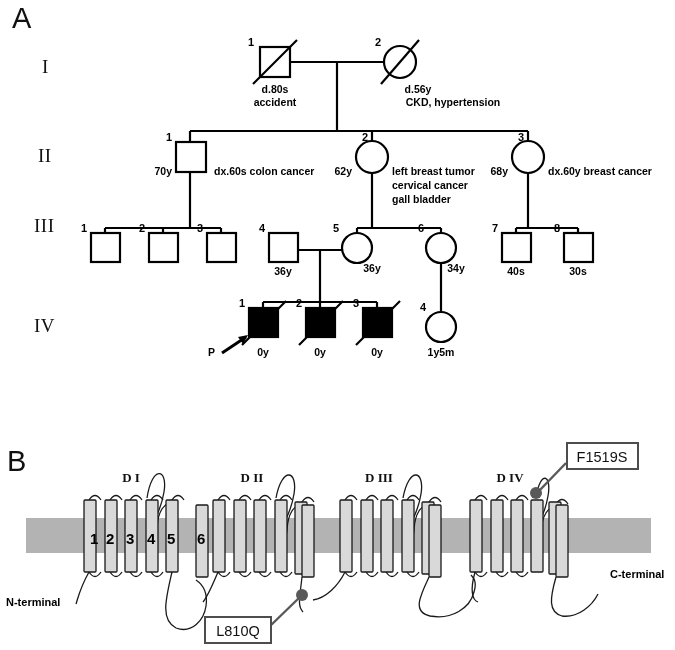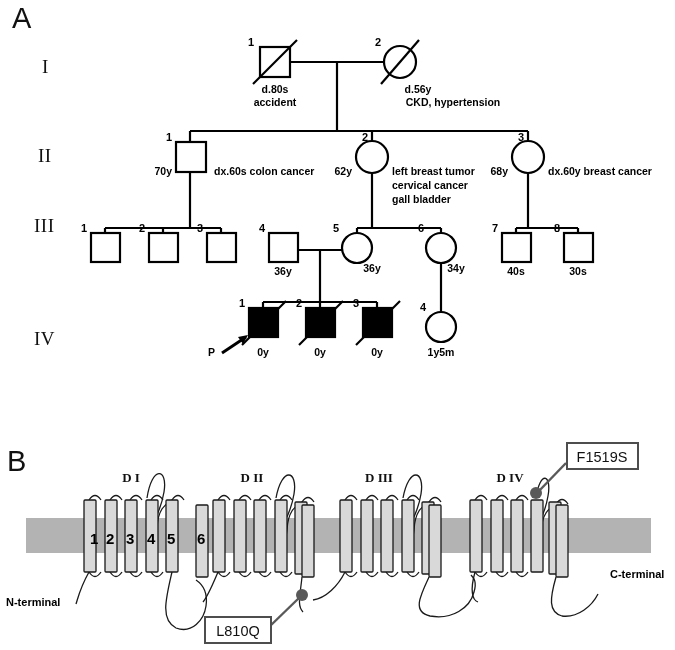--- a/index.html
+++ b/index.html
@@ -49,21 +49,21 @@
 <body>
 
 <div id="fig">
 
   <div class="panel-letter" id="panelA-letter">A</div>
   <div class="panel-letter" id="panelB-letter">B</div>
 
   <div class="gen-label" style="left:42px;top:56px;">I</div>
   <div class="gen-label" style="left:38px;top:145px;text-align:center;">II</div>
   <div class="gen-label" style="left:34px;top:215px;">III</div>
-  <div class="gen-label" style="left:34px;top:328px;">IV</div>
+  <div class="gen-label" style="left:34px;top:315px;">IV</div>
 
   <svg id="pedigree-svg" width="675" height="400" style="position:absolute;left:0;top:0;">
     <g stroke="#000" stroke-width="2.2" fill="none" shape-rendering="geometricPrecision">
 
       <rect x="260" y="47" width="30" height="30" fill="#fff"></rect>
       <line x1="253" y1="84" x2="297" y2="40" stroke-width="2.2"></line>
       <circle cx="400" cy="62" r="16" fill="#fff"></circle>
       <line x1="381" y1="84" x2="419" y2="40" stroke-width="2.2"></line>
 
       <line x1="290" y1="62" x2="384" y2="62"></line>

